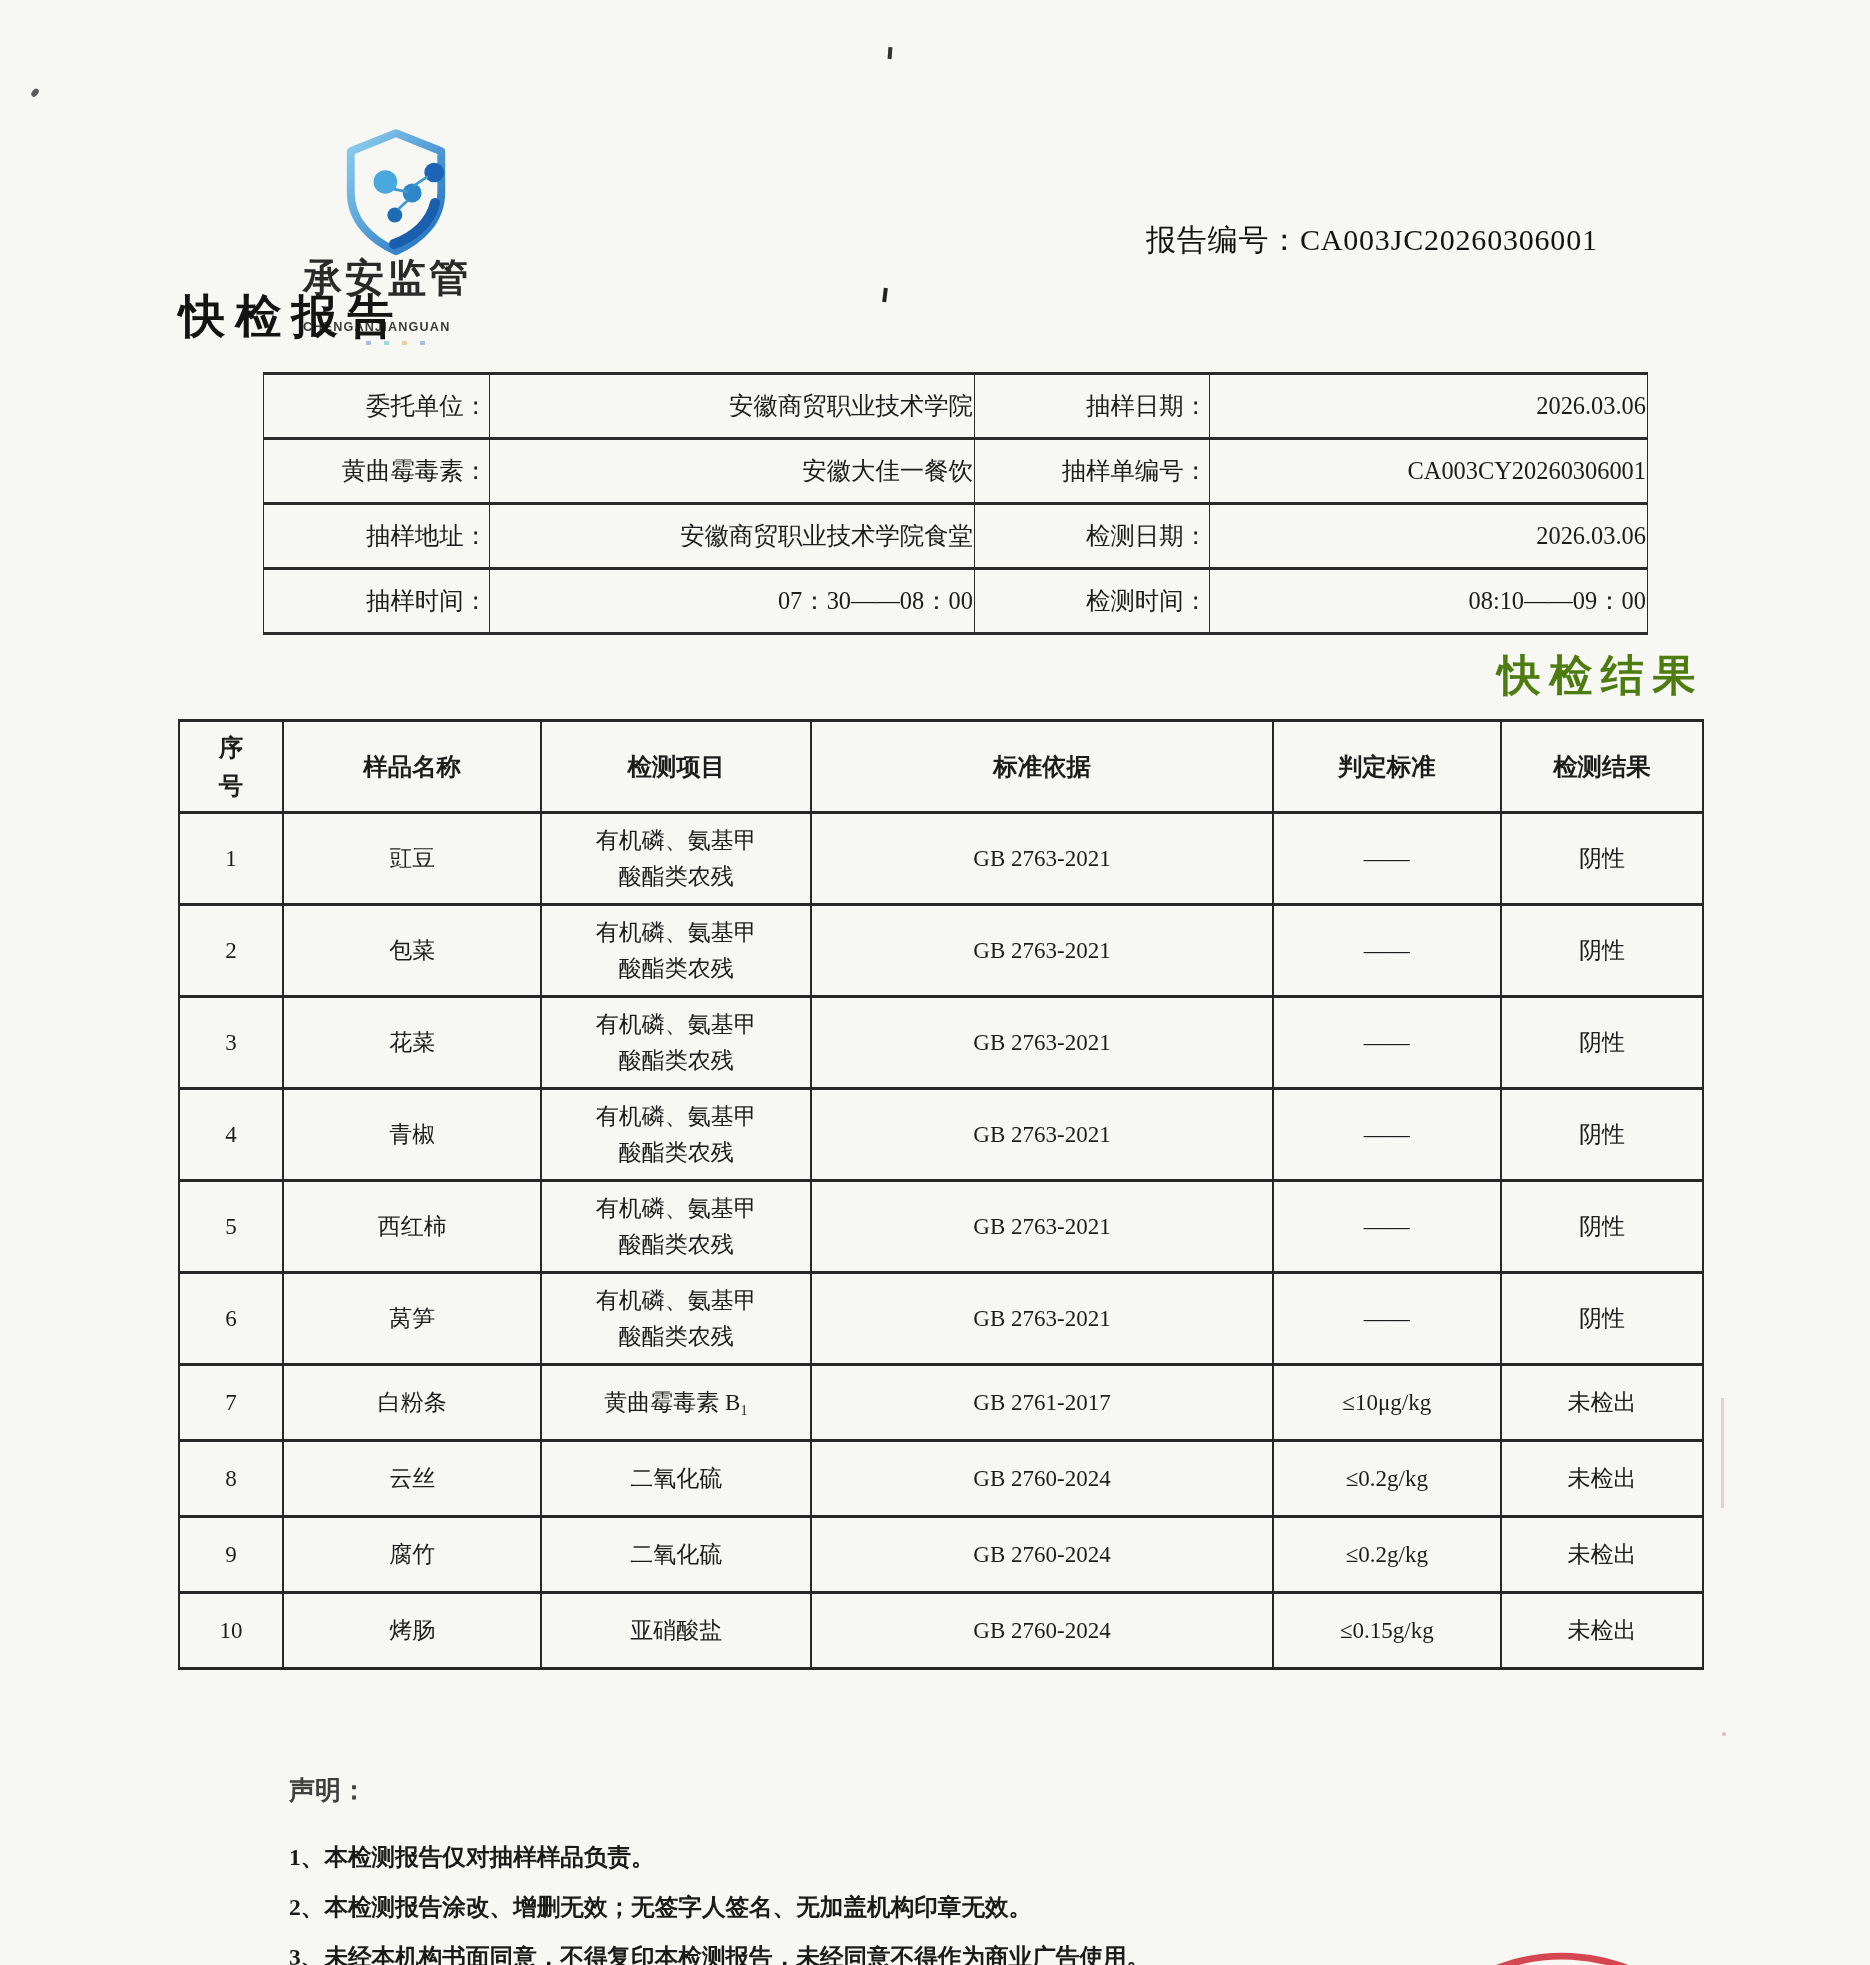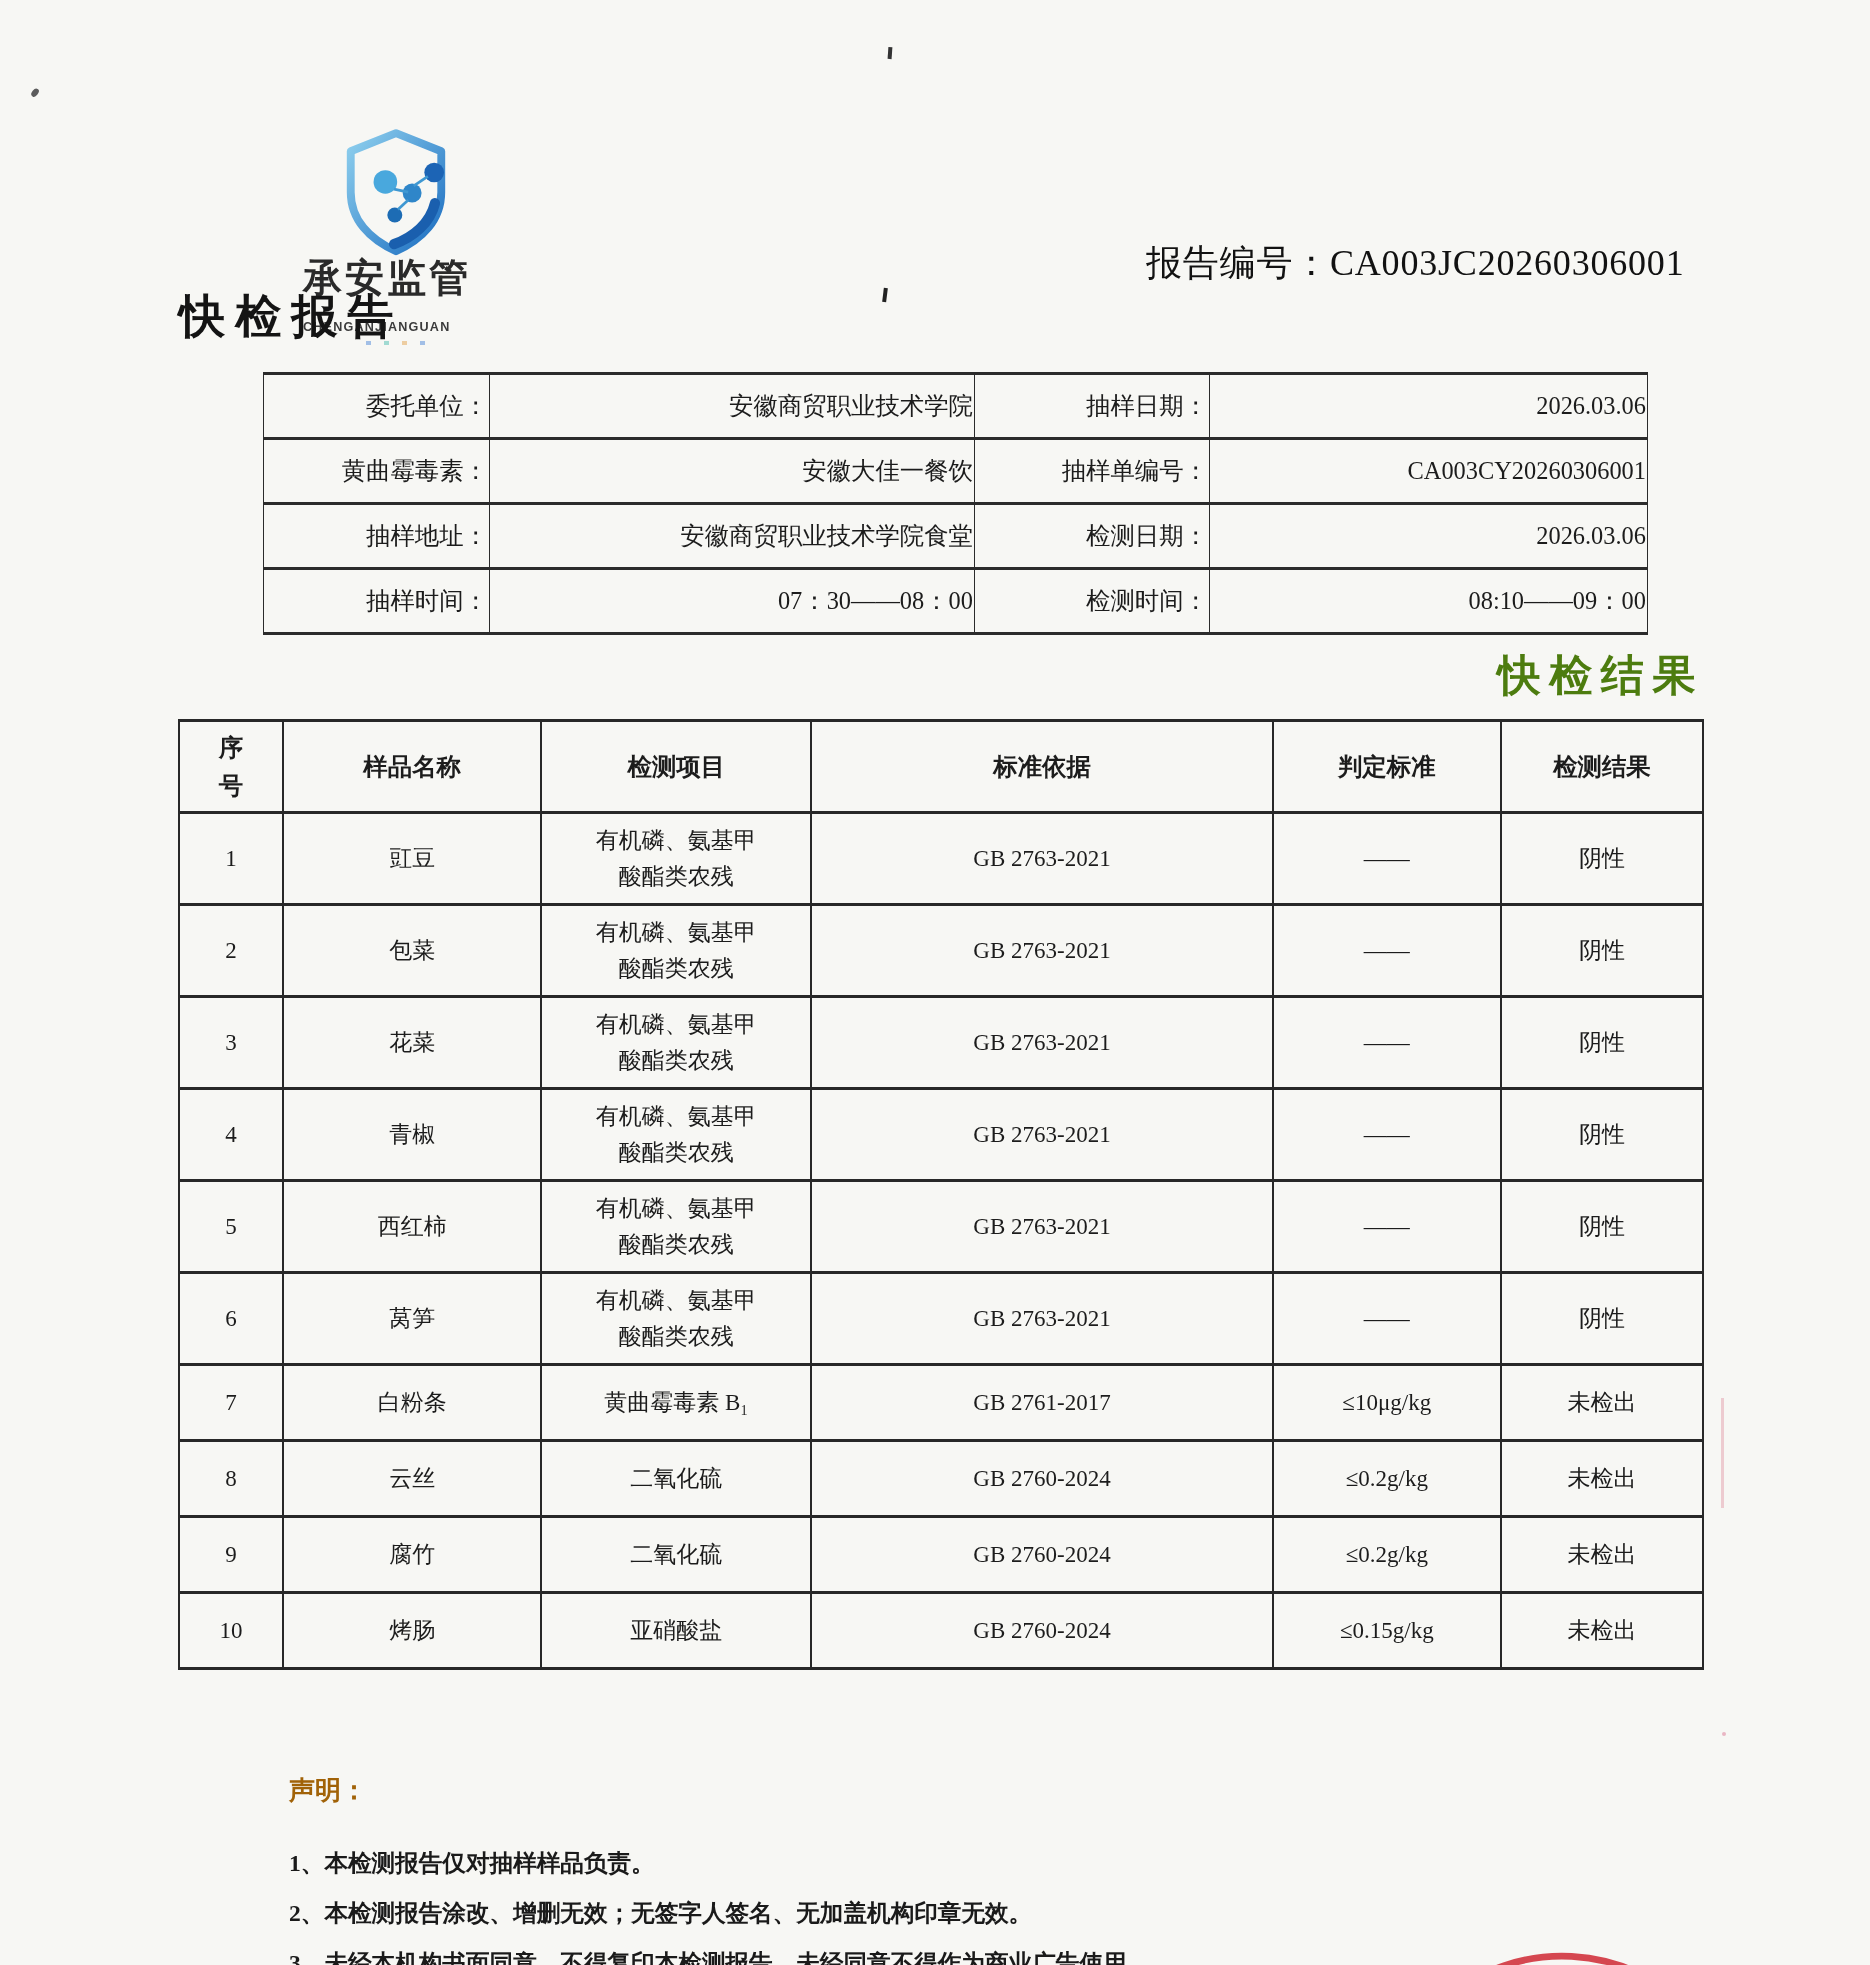--- a/index.html
+++ b/index.html
@@ -13,21 +13,21 @@
   
   .logo { position:absolute; left:303px; top:126px; width:185px; text-align:left; }
   .logo svg { display:block; margin:0 auto; }
   .logo-cn { font-family:"Liberation Sans","DejaVu Sans",sans-serif; font-weight:800;
              font-size:39px; letter-spacing:3.1px; color:#2a2a2a; margin-top:-5.5px; }
   .logo-en { font-family:"Liberation Sans","DejaVu Sans",sans-serif; font-weight:700;
              font-size:12.6px; letter-spacing:1.2px; color:#3b3b3b; margin-top:15px; }
   .logo-dots { margin-top:7px; display:flex; justify-content:center; gap:13.4px; }
   .logo-dots i { width:4.7px; height:4.7px; display:block; opacity:.45; }
   
-  .report-no { position:absolute; left:1146px; top:239px; font-size:36px; letter-spacing:0.8px; color:#121212; }
+  .report-no { position:absolute; left:1146px; top:220px; font-size:30px; letter-spacing:0.8px; color:#121212; }
   .doc-title { position:absolute; left:179px; top:286px; width:1525px; 
                font-family:"Liberation Sans","DejaVu Sans",sans-serif; font-weight:800;
                font-size:46px; letter-spacing:10.2px; color:#141414; }
   .results-title { position:absolute; left:179px; top:647px; width:1525px; text-align:right;
                font-family:"Liberation Sans","DejaVu Sans",sans-serif; font-weight:800;
                font-size:43px; letter-spacing:8.6px; color:#4d7c0f; }
   
   table { border-collapse:collapse; table-layout:fixed; }
   .info-table { position:absolute; left:263px; top:372px; width:1383px; font-size:24.4px; }
   .info-table td { border:1.6px solid #2b2b2b; border-top-width:3.5px; border-bottom-width:3.5px;
@@ -36,21 +36,21 @@
   .info-table td.val { text-align:right; }
   .results-table { position:absolute; left:178px; top:719px; width:1526px; font-size:23px; }
   .results-table th { font-family:"Liberation Sans","DejaVu Sans",sans-serif; font-weight:700;
                       font-size:24.4px; }
   .results-table th, .results-table td {
       border:2px solid #282828; border-top-width:3.9px; border-bottom-width:3.9px;
       text-align:center; vertical-align:middle; white-space:pre-line; line-height:1.55; }
   
   .declaration { position:absolute; left:289px; top:1773px; width:1309px; }
   .decl-heading { font-family:"Liberation Sans","DejaVu Sans",sans-serif; font-weight:800;
-                  font-size:26px; margin-bottom:30px; color:#a16207; }
+                  font-size:26px; margin-bottom:24px; color:#404040; }
   .decl-item { font-size:23.6px; font-weight:600; line-height:50px; color:#1a1a1a; }
   
   .stamp { position:absolute; left:1346px; top:1924px; mix-blend-mode:multiply; opacity:.9; }
   
   .artifact { position:absolute; pointer-events:none; }
   .a1 { left:32px;  top:88px;  width:5.5px; height:9.4px; background:#5c5c5c; border-radius:50%; transform:rotate(38deg); }
   .a2 { left:883px; top:288px; width:3.9px; height:14px; background:#222; transform:rotate(7deg); }
   .a3 { left:888px; top:47px; width:3.5px;  height:11.8px; background:#333; transform:rotate(4deg); }
   .a4 { left:1721px; top:1398px; width:2.8px; height:110px; background:#e9bcc4; opacity:.75; }
   .a5 { left:1722px; top:1732px; width:4.3px; height:4.3px; background:#df8ba2; border-radius:50%; opacity:.6; }

